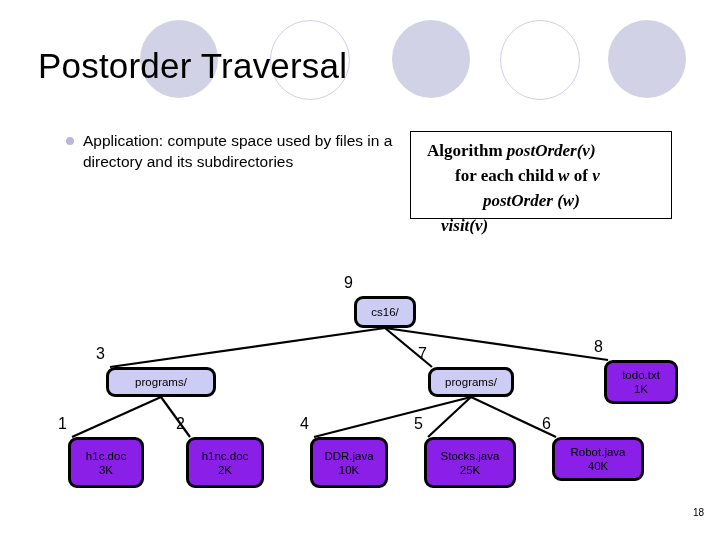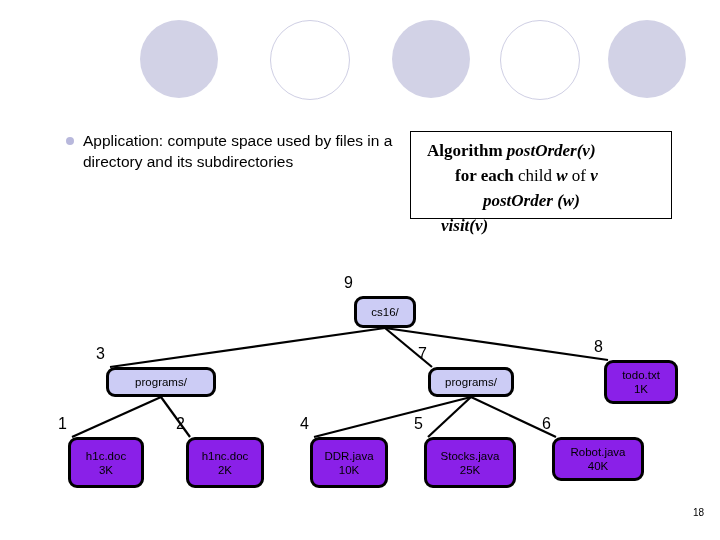--- a/index.html
+++ b/index.html
@@ -44,21 +44,21 @@
     box-sizing:border-box;
     padding-top:6px;
   }
   .algo-line{font-size:17px;line-height:25px;color:#000;white-space:nowrap;}
   .algo-line.l1{text-align:left;padding-left:16px;}
   .algo-line.l2{text-align:left;padding-left:44px;}
   .algo-line.l3{text-align:left;padding-left:72px;}
   .algo-line.l4{text-align:left;padding-left:30px;}
   .b{font-weight:bold;}
   .bi{font-weight:bold;font-style:italic;}
-  .n{font-weight:normal;font-style:normal;}
+  .n{font-weight:bold;font-style:normal;}
 
   
   #tree{position:absolute;left:0;top:265px;width:720px;height:260px;}
   #edges{position:absolute;left:0;top:0;width:720px;height:260px;}
 
   .node{
     position:absolute;
     border:3px solid #000;
     border-radius:9px;
     box-sizing:border-box;
@@ -91,20 +91,21 @@
 <div id="slide">
 
   <div id="deco-layer">
       <div class="deco fill" style="left: 140px; top: 20px; width: 78px; height: 78px;"></div>
       <div class="deco ring" style="left: 270px; top: 20px; width: 78px; height: 78px;"></div>
       <div class="deco fill" style="left: 392px; top: 20px; width: 78px; height: 78px;"></div>
       <div class="deco ring" style="left: 500px; top: 20px; width: 78px; height: 78px;"></div>
       <div class="deco fill" style="left: 608px; top: 20px; width: 78px; height: 78px;"></div>
     </div>
 
+  <div id="title">Postorder Traversal</div>
 
   <div id="bullets">
     <div class="bullet-row">
       <span class="bullet-mark"></span>
       <span class="bullet-text">Application: compute space used by files in a directory and its subdirectories</span>
     </div>
   </div>
 
   <div id="algo-box">
     <div class="algo-line l1"><span class="b">Algorithm</span> <span class="bi">postOrder</span><span class="bi">(v)</span></div>

